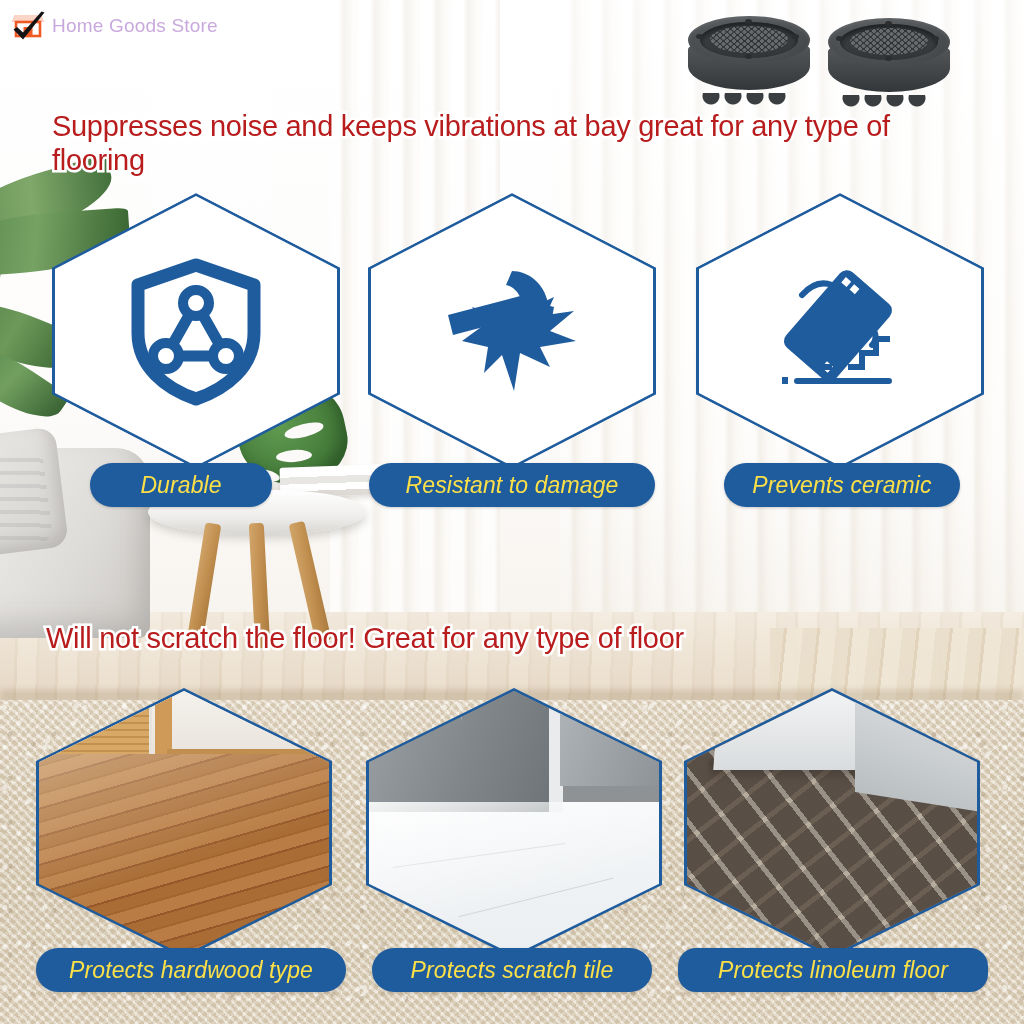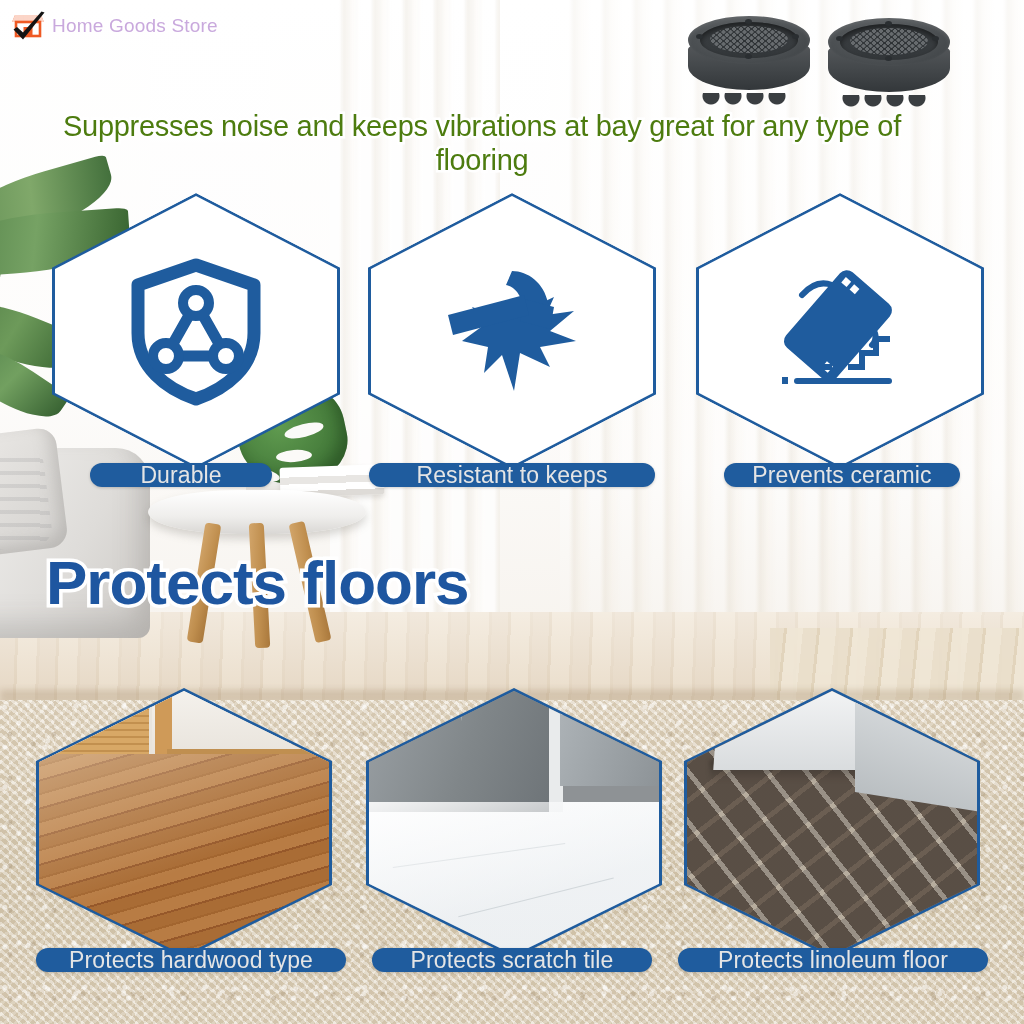--- a/index.html
+++ b/index.html
@@ -1,21 +1,21 @@
 <!DOCTYPE html>
 <html><head>
 <meta charset="utf-8">
 <style>
   html,body{margin:0;padding:0;}
   body{
     width:1024px;height:1024px;overflow:hidden;
     font-family:"Liberation Sans","DejaVu Sans",sans-serif;
     background:#fbfaf8;
   }
-  #stage{position:relative;width:1024px;height:1024px;overflow:hidden;text-align:center;}
+  #stage{position:relative;width:1024px;height:1024px;overflow:hidden;}
 
   
   .bg{position:absolute;inset:0;}
   .bg-wall{
     position:absolute;left:0;top:0;width:1024px;height:690px;
     background:
       linear-gradient(180deg,#ffffff 0%,#fdfcfb 55%,#f6f2ec 100%);
   }
   
   .curtain{
@@ -203,21 +203,21 @@
     position:absolute;z-index:30;
     font-weight:bold;
     color:#1e56a0;
     letter-spacing:-1px;
     -webkit-text-stroke:7px #ffffff;
     paint-order:stroke fill;
   }
   .h1{left:46px;top:30px;font-size:62px;line-height:1;}
   .h2{left:46px;top:552px;font-size:62px;line-height:1;}
   .sub{
-    position:absolute;z-index:30;color:#4d7c0f;
+    position:absolute;z-index:30;color:#b91c1c;
     -webkit-text-stroke:5px #ffffff;paint-order:stroke fill;
     font-size:29px;line-height:1.16;letter-spacing:-.3px;
   }
   .s1{left:52px;top:110px;width:860px;}
   .s2{left:46px;top:622px;width:900px;}
 
   
   .hexrow{position:absolute;z-index:20;}
   .hex{
     position:absolute;width:288px;height:276px;
@@ -232,28 +232,29 @@
     position:absolute;inset:3px;
     background:#ffffff;
     clip-path:polygon(50% 0%,100% 27%,100% 73%,50% 100%,0% 73%,0% 27%);
   }
   .hex-icon{
     position:absolute;inset:0;display:flex;align-items:center;justify-content:center;
   }
   .pill{
     position:absolute;
     background:#1f5c9e;
-    color:#e5e5e5;
+    color:#fde047;
     border-radius:24px;
-    height:24px;
+    height:44px;
     display:flex;align-items:center;justify-content:center;
     font-size:23px;letter-spacing:.1px;
     padding:0 26px;
     white-space:nowrap;
     box-shadow:0 1px 3px rgba(0,0,0,.18);
+    font-style:italic;
   }
 
   
   .hexphoto{
     position:absolute;width:296px;height:270px;
   }
   .hexphoto .hex-border{background:#1f5c9e;}
   .hexphoto .hex-photo{
     position:absolute;inset:3px;
     clip-path:polygon(50% 0%,100% 27%,100% 73%,50% 100%,0% 73%,0% 27%);
@@ -415,21 +416,21 @@
 
           <path d="M92 58 L126 42 L118 60 L146 56 L122 76 L148 86 L112 92 L122 112 L92 98 L86 136 L74 100 L56 118 L60 92 L34 86 L56 70 L44 52 L74 62 Z" fill="#1f5c9e"></path>
 
           <path d="M84 16 C100 16 116 28 120 48 L122 62 L100 68 L96 52 C92 38 86 32 78 30 Z" fill="#1f5c9e"></path>
           <path d="M96 44 L126 52 L122 74 L92 66 Z" fill="#1f5c9e"></path>
 
           <path d="M20 60 L96 40 L101 60 L25 80 Z" fill="#1f5c9e"></path>
         </svg>
       </div>
     </div>
-    <div class="pill" style="left:369px;top:463px;width:286px;box-sizing:border-box;">Resistant to keeps</div>
+    <div class="pill" style="left:369px;top:463px;width:286px;box-sizing:border-box;">Resistant to damage</div>
 
     <div class="hex" style="left:696px;top:193px;">
       <div class="hex-border"></div>
       <div class="hex-fill"></div>
       <div class="hex-icon">
         <svg width="168" height="152" viewBox="0 0 168 152">
 
           <path d="M46 40 q14 -16 30 -10 l38 40 q10 12 2 20" fill="none" stroke="#1f5c9e" stroke-width="6" stroke-linecap="round" stroke-dasharray="56 7 3 7"></path>
 
           <g transform="rotate(41 84 70)">
@@ -444,21 +445,21 @@
           <path d="M134 84 h-14 v14 h-14 v14 h-14" fill="none" stroke="#1f5c9e" stroke-width="6"></path>
 
           <rect x="26" y="122" width="6" height="7" fill="#1f5c9e"></rect>
           <rect x="38" y="123" width="98" height="6" rx="3" fill="#1f5c9e"></rect>
         </svg>
       </div>
     </div>
     <div class="pill" style="left:724px;top:463px;width:236px;box-sizing:border-box;">Prevents ceramic</div>
   </div>
 
-  <div class="headline h2">Protects floors</div>
+  <div class="sub s2">Will not scratch the floor! Great for any type of floor</div>
 
   <div class="hexrow" style="left:0;top:0;">
 
     <div class="hexphoto" style="left:36px;top:688px;">
       <div class="hex-border"></div>
       <div class="hex-photo">
         <div class="ph-wood">
           <div class="wood-wall"></div>
           <div class="wood-blind"></div>
           <div class="wood-door"></div>

